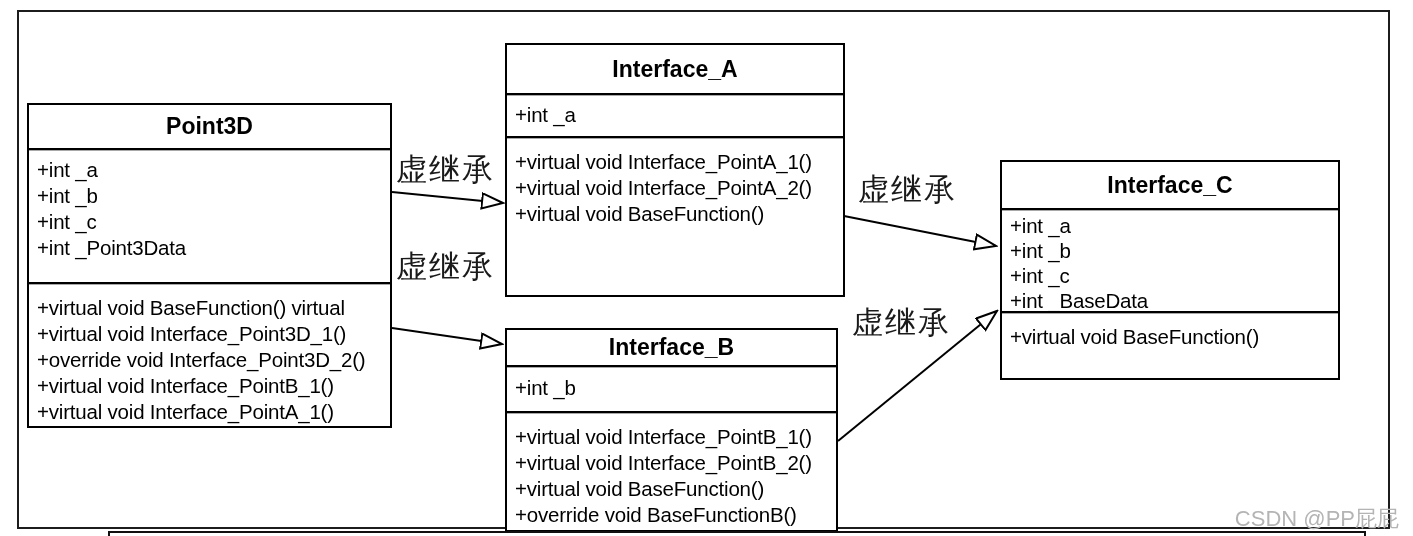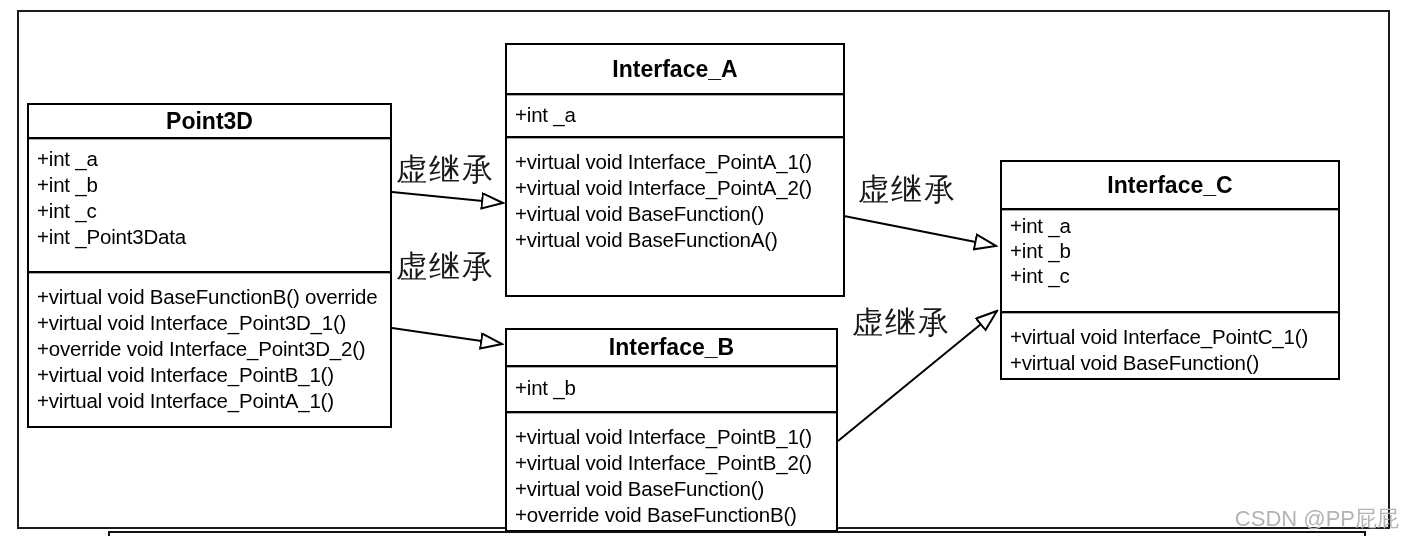--- a/index.html
+++ b/index.html
@@ -68,21 +68,21 @@
   .compartment.attrs {
     border-bottom: 2px solid #000000;
   }
   .compartment.methods {
     flex: 1 1 auto;
   }
   .member { white-space: nowrap; }
 
   
   #box-point3d     { left: 27px;   top: 103px; width: 365px; height: 325px; }
-  #box-point3d .uml-title   { height: 34px; }
+  #box-point3d .uml-title   { height: 45px; }
   #box-point3d .compartment.attrs { height: 134px; padding-top: 6px; }
 
   #box-interface-a { left: 505px;  top: 43px;  width: 340px; height: 254px; }
   #box-interface-a .uml-title   { height: 50px; }
   #box-interface-a .compartment.attrs { height: 43px; padding-top: 6px; }
 
   #box-interface-b { left: 505px;  top: 328px; width: 333px; height: 204px; }
   #box-interface-b .uml-title   { height: 37px; }
   #box-interface-b .compartment.attrs { height: 46px; padding-top: 7px; }
 
@@ -143,38 +143,37 @@
 
   <div class="uml-class" id="box-point3d">
     <div class="uml-title">Point3D</div>
     <div class="compartment attrs">
         <div class="member">+int _a</div>
         <div class="member">+int _b</div>
         <div class="member">+int _c</div>
         <div class="member">+int _Point3Data</div>
       </div>
     <div class="compartment methods">
-        <div class="member">+virtual void BaseFunctionB() override</div>
+        <div class="member">+virtual void BaseFunction() virtual</div>
         <div class="member">+virtual void Interface_Point3D_1()</div>
         <div class="member">+override void Interface_Point3D_2()</div>
         <div class="member">+virtual void Interface_PointB_1()</div>
         <div class="member">+virtual void Interface_PointA_1()</div>
       </div>
   </div>
 
   <div class="uml-class" id="box-interface-a">
     <div class="uml-title">Interface_A</div>
     <div class="compartment attrs">
         <div class="member">+int _a</div>
       </div>
     <div class="compartment methods">
         <div class="member">+virtual void Interface_PointA_1()</div>
         <div class="member">+virtual void Interface_PointA_2()</div>
         <div class="member">+virtual void BaseFunction()</div>
-        <div class="member">+virtual void BaseFunctionA()</div>
       </div>
   </div>
 
   <div class="uml-class" id="box-interface-b">
     <div class="uml-title">Interface_B</div>
     <div class="compartment attrs">
         <div class="member">+int _b</div>
       </div>
     <div class="compartment methods">
         <div class="member">+virtual void Interface_PointB_1()</div>
@@ -183,23 +182,23 @@
         <div class="member">+override void BaseFunctionB()</div>
       </div>
   </div>
 
   <div class="uml-class" id="box-interface-c">
     <div class="uml-title">Interface_C</div>
     <div class="compartment attrs">
         <div class="member">+int _a</div>
         <div class="member">+int _b</div>
         <div class="member">+int _c</div>
-      </div>
-    <div class="compartment methods">
-        <div class="member">+virtual void Interface_PointC_1()</div>
+        <div class="member">+int _BaseData</div>
+      </div>
+    <div class="compartment methods">
         <div class="member">+virtual void BaseFunction()</div>
       </div>
   </div>
 
   <div class="edge-label" id="edge-label-0">虚继承</div>
   <div class="edge-label" id="edge-label-1">虚继承</div>
   <div class="edge-label" id="edge-label-2">虚继承</div>
   <div class="edge-label" id="edge-label-3">虚继承</div>
 
   <div class="watermark">CSDN @PP屁屁</div>

